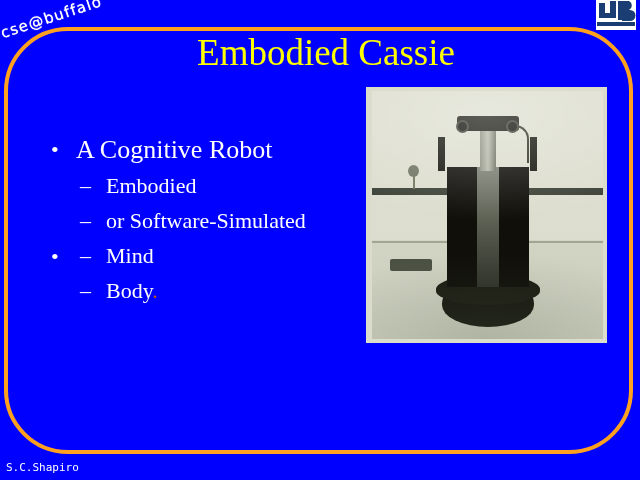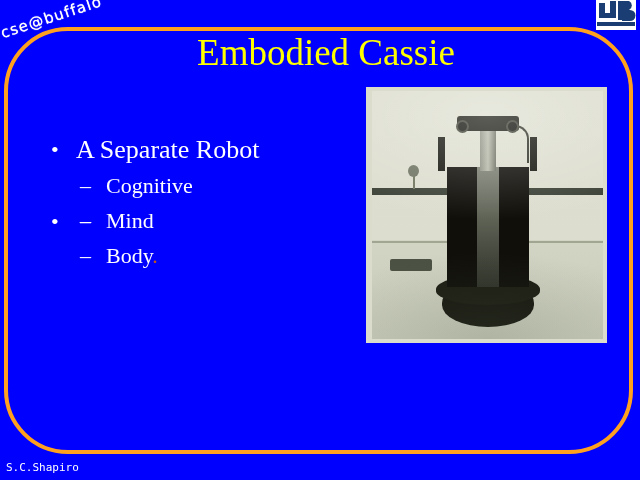--- a/index.html
+++ b/index.html
@@ -309,29 +309,29 @@
         <rect x="1" y="22" width="38" height="4"></rect>
       </g>
     </svg>
   </div>
 
   <div id="title">Embodied Cassie</div>
 
   <div id="body-list">
 
     <div class="bullet-l1">
-      <span class="marker">•</span><span>A Separate Robot</span>
+      <span class="marker">•</span><span>A Cognitive Robot</span>
     </div>
 
     <div class="bullet-l2">
-      <span class="marker">–</span><span>Cognitive</span>
+      <span class="marker">–</span><span>Embodied</span>
     </div>
 
     <div class="bullet-l2">
-      <span class="marker">–</span>
+      <span class="marker">–</span><span>or Software-Simulated</span>
     </div>
 
     <div class="bullet-l1">
       <span class="marker">•</span>
     </div>
 
     <div class="bullet-l2">
       <span class="marker">–</span><span>Mind</span>
     </div>
 

